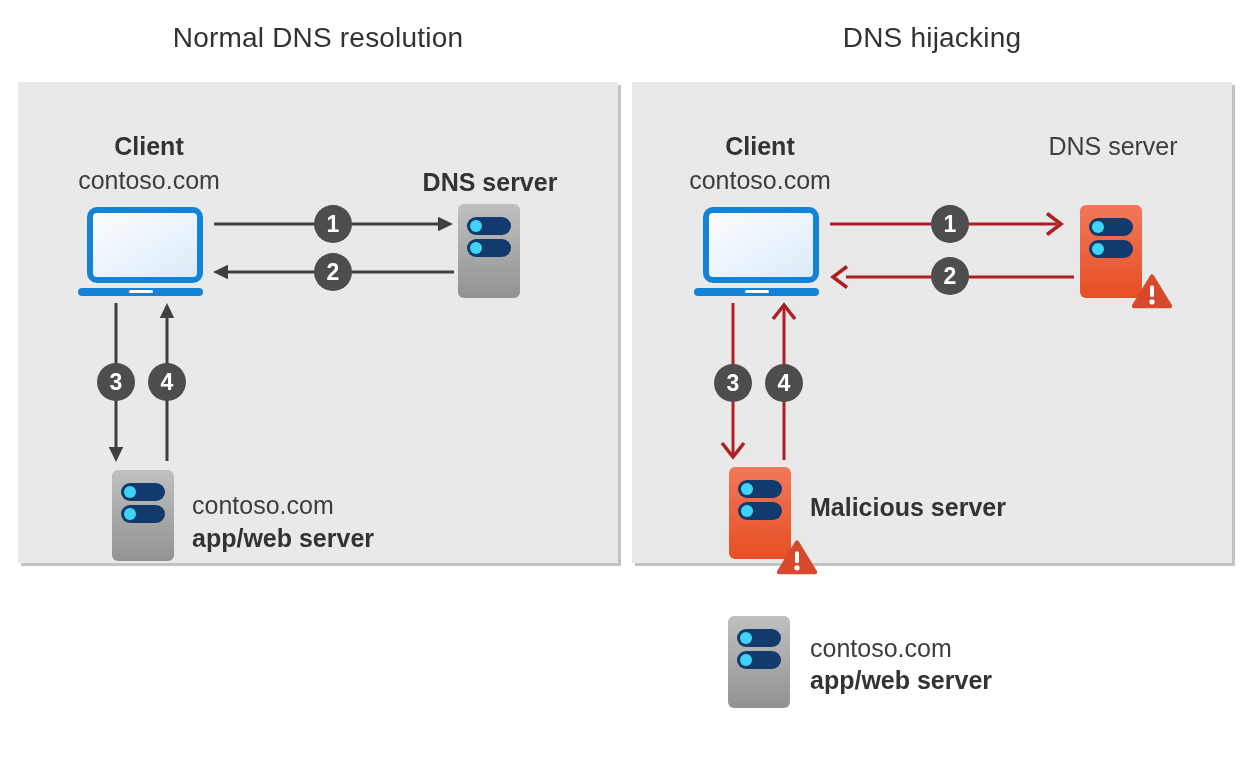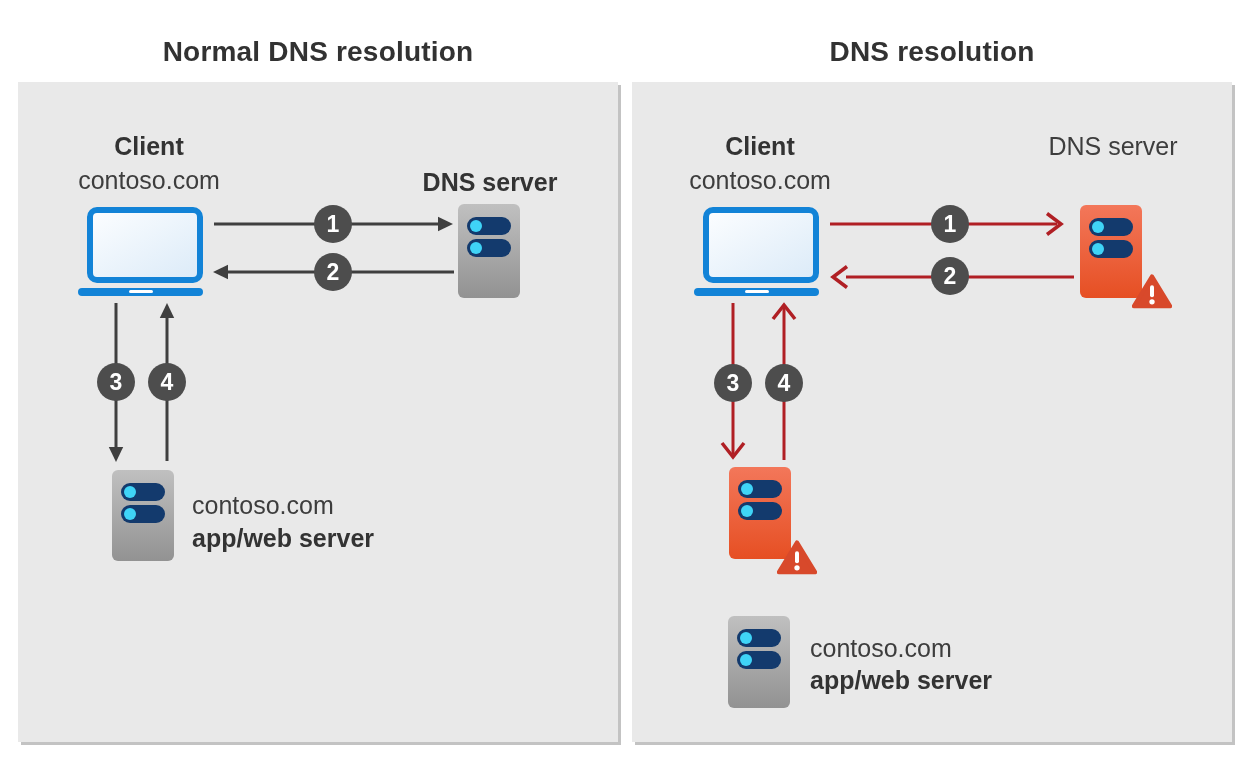--- a/index.html
+++ b/index.html
@@ -1,21 +1,21 @@
 <!DOCTYPE html>
 <html style="--panelbg: #e9e9e9; --blue: #1283d7; --navy: #133a6d; --cyan: #3fd4f7; --badge: #4d4d4d; --grayarrow: #3f3f3f; --redarrow: #b01f24; --warn: #d8492b; --server_gray: #a7a7a7; --server_orange: #ea5a36; --text: #333333;"><head>
 <meta charset="utf-8">
 <style>
   html,body { margin:0; padding:0; background:#ffffff; }
   body { font-family:"Liberation Sans", sans-serif; }
   .stage { position:relative; width:1259px; height:770px; background:#ffffff; overflow:hidden; }
 
-  .diagram-title { position:absolute; top:36px; width:600px; text-align:center;
-    font-size:28px; font-weight:700; color:#323232; letter-spacing:0.2px; }
-  .panel { position:absolute; top:82px; width:600px; height:660px;
+  .diagram-title { position:absolute; top:22px; width:600px; text-align:center;
+    font-size:28px; font-weight:400; color:#323232; letter-spacing:0.2px; }
+  .panel { position:absolute; top:82px; width:600px; height:481px;
     background:var(--panelbg,#e9e9e9); box-shadow:3px 3px 0 0 #c3c3c3; }
 
   .lbl { position:absolute; text-align:center; line-height:34px; font-size:25px; color:#3d3d3d; }
   .lbl .b, .b { font-weight:700; color:#333333; }
   .lbl-left { text-align:left; }
 
   
   .laptop-screen { position:absolute; width:104px; height:64px;
     border:6px solid var(--blue,#1283d7); border-radius:10px;
     background:linear-gradient(150deg,#fbfdff 0%,#dcebf8 100%); }
@@ -46,21 +46,21 @@
   .rhead { stroke:var(--redarrow,#b01f24); stroke-width:3.5; fill:none; }
 
   .warn { position:absolute; width:40px; height:39px; color:var(--warn,#d8492b); }
 </style>
 </head>
 <body>
 
 <div class="stage">
 
   <div class="diagram-title" style="left:18px;">Normal DNS resolution</div>
-  <div class="diagram-title" style="left:632px;">DNS resolution</div>
+  <div class="diagram-title" style="left:632px;">DNS hijacking</div>
 
   <div class="panel" style="left:18px;">
 
     <svg class="flow" width="600" height="660">
       <g>
           <line class="gline" x1="196" y1="142" x2="421" y2="142"></line>
           <polygon class="ghead" points="435,142 420,134.8 420,149.2"></polygon>
         </g>
       <g>
           <line class="gline" x1="210" y1="190" x2="436" y2="190"></line>
@@ -178,20 +178,21 @@
         </div>
       <div class="pill p2">
           <div class="dot"></div>
         </div>
     </div>
     <svg class="warn" style="left:145px; top:456px;" viewBox="0 0 24 22">
       <path d="M12 2 L22.8 19.8 H1.2 Z" fill="currentColor" stroke="currentColor" stroke-width="2.6" stroke-linejoin="round"></path>
       <rect x="10.8" y="7.2" width="2.4" height="7.2" rx="1.2" fill="#ffffff"></rect>
       <circle cx="12" cy="17.2" r="1.6" fill="#ffffff"></circle>
     </svg>
+    <div class="lbl lbl-left b" style="left:178px; top:409px; width:300px; line-height:33px;">Malicious server</div>
 
     <div class="server gray" style="left:96px; top:534px;">
       <div class="pill p1">
           <div class="dot"></div>
         </div>
       <div class="pill p2">
           <div class="dot"></div>
         </div>
     </div>
     <div class="lbl lbl-left" style="left:178px; top:550px; width:300px; line-height:32px;">

